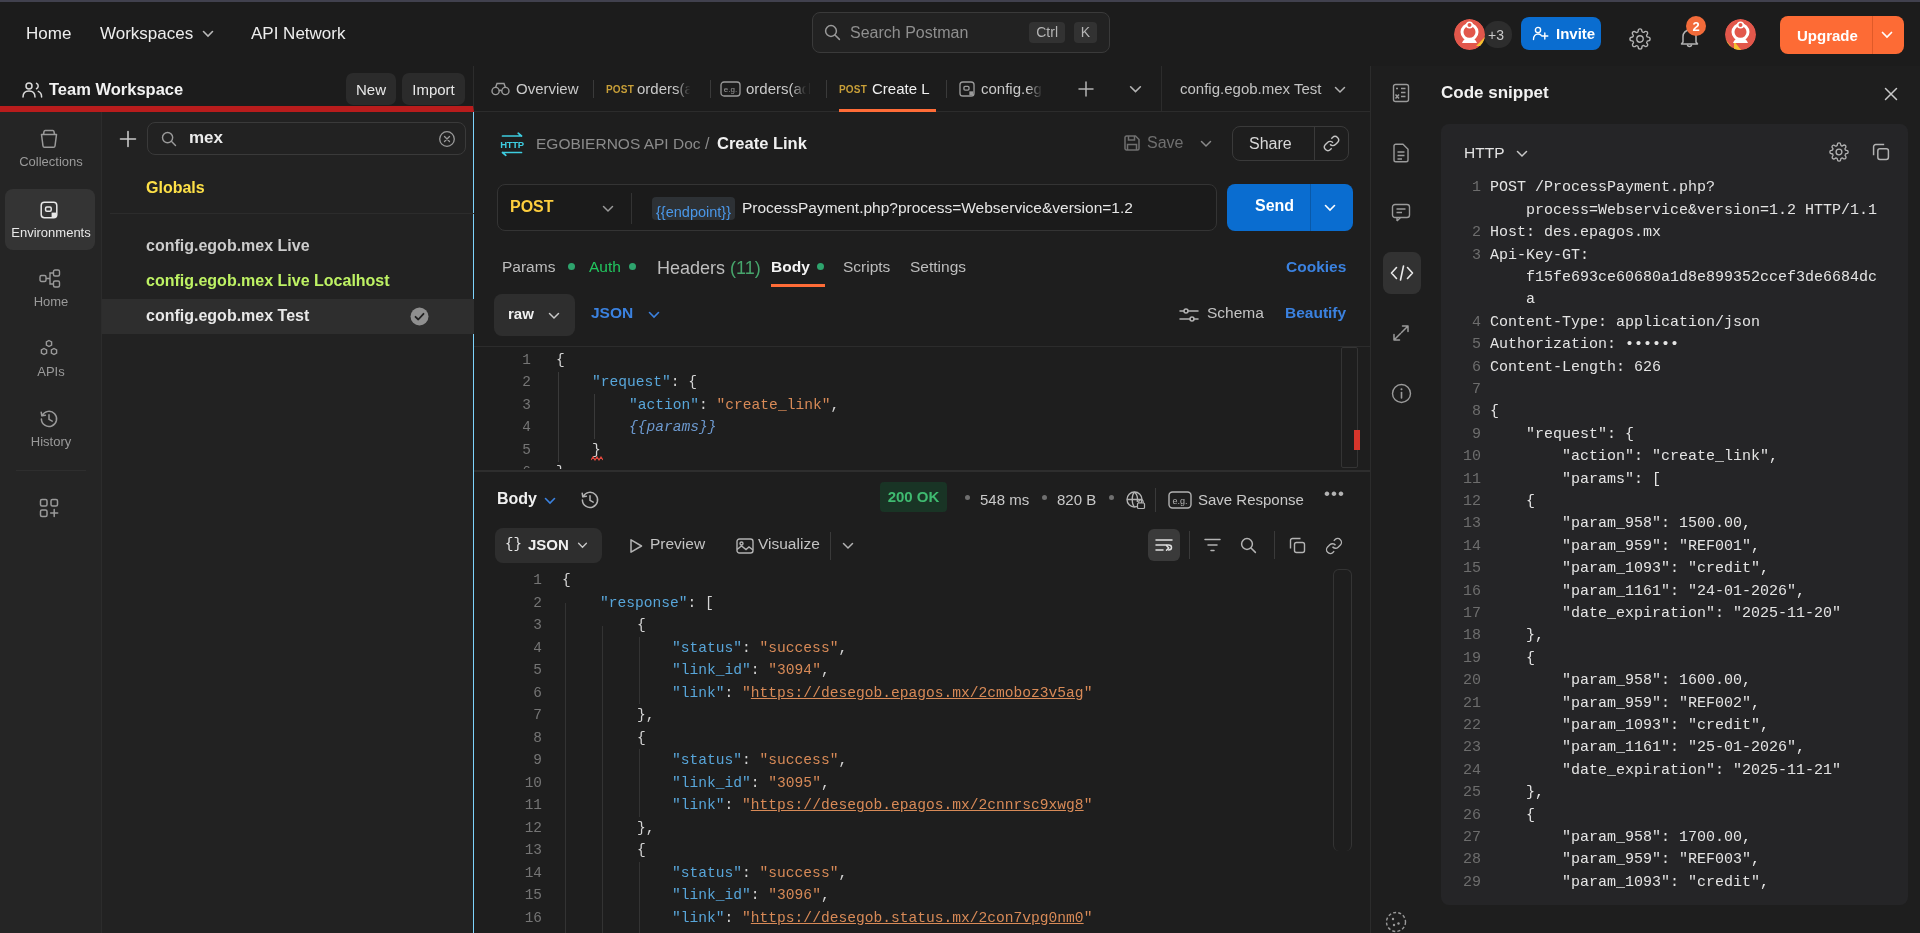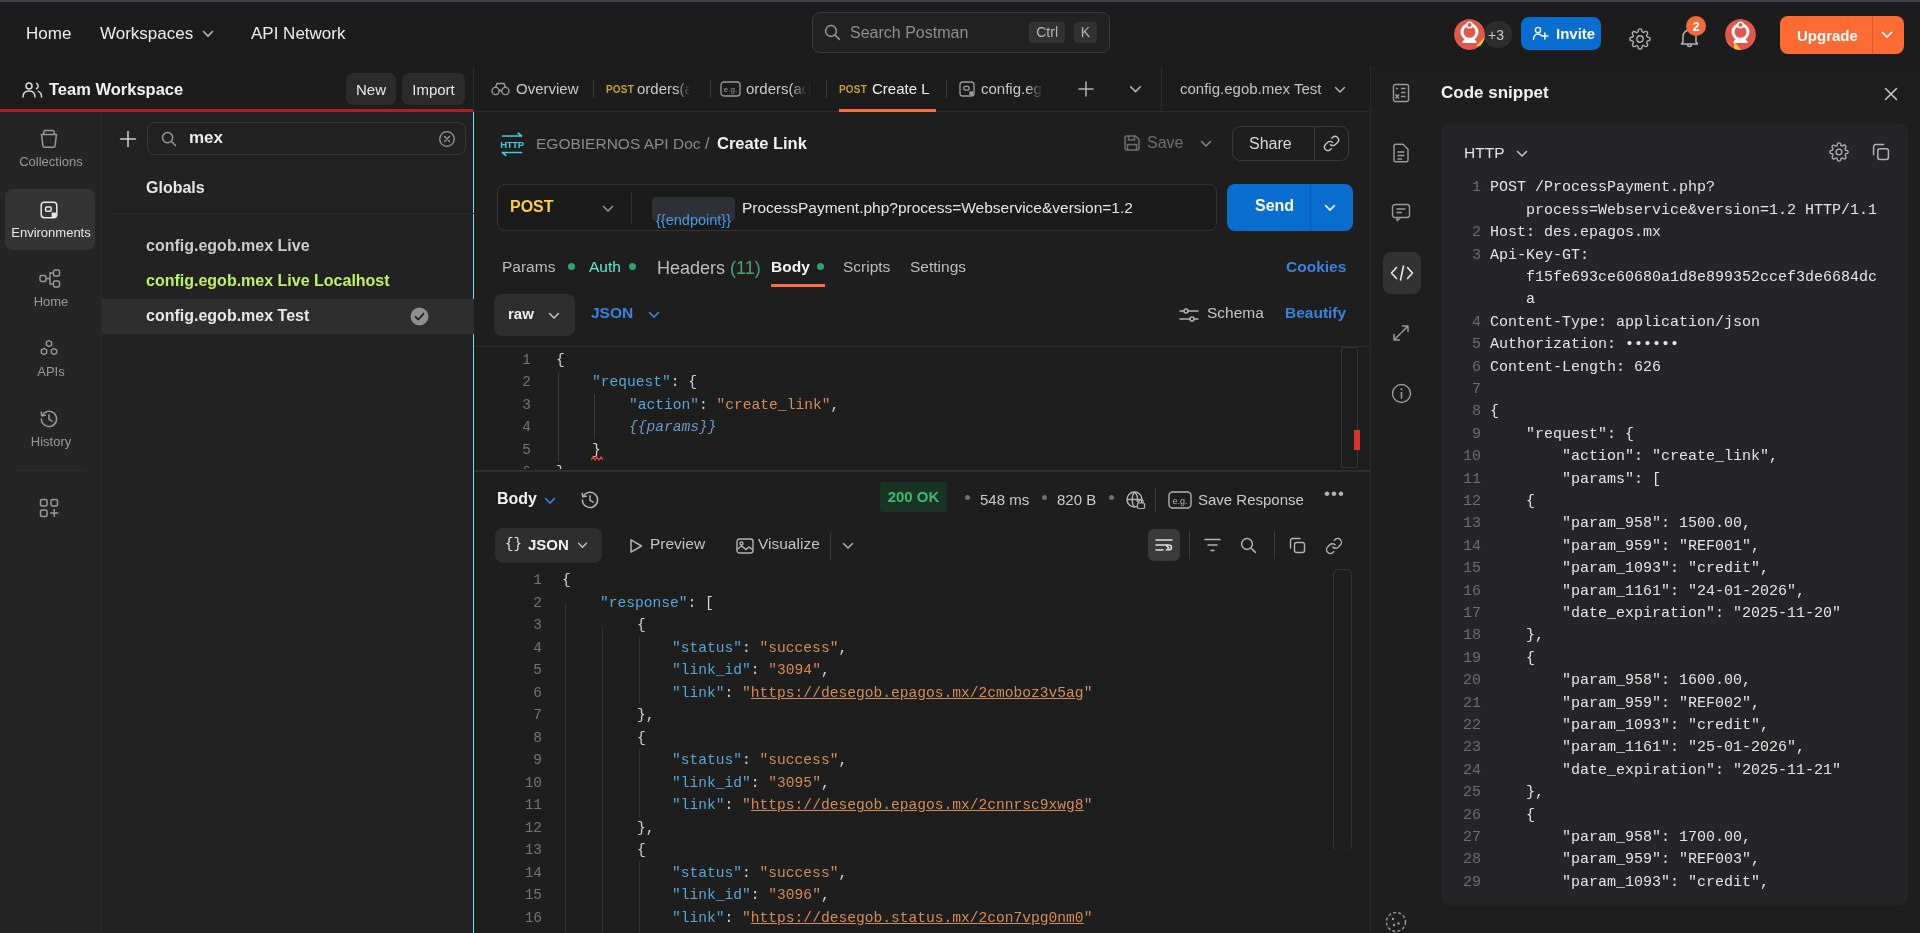--- a/index.html
+++ b/index.html
@@ -96,21 +96,21 @@
     </div>
     <div class="abs ctr" style="left:1780px;top:14px;width:124px;height:38px;background:#fd6b35;border-radius:8px;">
       <span style="margin-left:17px;font-size:15px;font-weight:700;color:#fff;">Upgrade</span>
       <div style="position:absolute;left:92px;top:0;width:1px;height:38px;background:#e05a28;"></div>
       <svg width="12" height="8" viewBox="0 0 12 8" style="position:absolute;left:101px;top:15px;">
           <path d="M1.5 1.5 L6 6 L10.5 1.5" stroke="#fff" stroke-width="1.7" fill="none" stroke-linecap="round"></path>
         </svg>
     </div>
   </div>
 
-  <div class="abs" style="left:0;top:66px;width:474px;height:46px;background:#1c1c1c;border-bottom:3px solid #b91c1c;border-right:1px solid #2c2c2c;">
+  <div class="abs" style="left:0;top:66px;width:474px;height:46px;background:#1c1c1c;border-bottom:6px solid #b91c1c;border-right:1px solid #2c2c2c;">
     <svg width="22" height="18" viewBox="0 0 22 18" fill="none" stroke="#d9d9d9" stroke-width="1.5" style="position:absolute;left:21px;top:15px;">
         <circle cx="8" cy="5" r="3"></circle>
         <path d="M2 16 C2 11.5 5 10 8 10 C11 10 14 11.5 14 16" stroke-linecap="round"></path>
         <path d="M15.5 2.3 A3 3 0 0 1 15.5 7.7 M17.3 10.4 C19.3 11.2 20.6 13 20.6 16" stroke-linecap="round"></path>
       </svg>
     <div class="abs ctr" style="left:49px;top:0;height:46px;font-size:16.5px;font-weight:700;color:#f2f2f2;">Team Workspace</div>
     <div class="abs ctr" style="left:346px;top:7px;width:50px;height:32px;background:#2b2b2b;border-radius:7px;justify-content:center;font-size:15px;color:#e8e8e8;">New</div>
     <div class="abs ctr" style="left:402px;top:7px;width:63px;height:32px;background:#2b2b2b;border-radius:7px;justify-content:center;font-size:15px;color:#e8e8e8;">Import</div>
   </div>
 
@@ -172,21 +172,21 @@
           <circle cx="7" cy="7" r="5.4" stroke="#9a9a9a" stroke-width="1.5" fill="none"></circle>
           <path d="M11 11 L15.4 15.4" stroke="#9a9a9a" stroke-width="1.5" stroke-linecap="round"></path>
         </svg>
       <span style="position:absolute;left:41px;top:5px;font-size:17px;color:#ececec;">mex</span>
       <svg width="18" height="18" viewBox="0 0 18 18" fill="none" style="position:absolute;right:9px;top:7px;">
           <circle cx="9" cy="9" r="7.3" stroke="#9a9a9a" stroke-width="1.3"></circle>
           <path d="M6.5 6.5 L11.5 11.5 M11.5 6.5 L6.5 11.5" stroke="#9a9a9a" stroke-width="1.3" stroke-linecap="round"></path>
         </svg>
     </div>
 
-    <div class="abs" style="left:44px;top:67px;font-size:16px;color:#e5e5e5;">Globals</div>
+    <div class="abs" style="left:44px;top:67px;font-size:16px;color:#fde047;">Globals</div>
     <div class="abs" style="left:8px;top:101px;width:364px;height:1px;background:#2c2c2c;"></div>
     <div class="abs" style="left:44px;top:125px;font-size:16px;color:#cccccc;">config.egob.mex Live</div>
     <div class="abs" style="left:44px;top:160px;font-size:16px;color:#bef264;">config.egob.mex Live Localhost</div>
     <div class="abs" style="left:0;top:187px;width:372px;height:35px;background:#2e2e2e;"></div>
     <div class="abs" style="left:44px;top:195px;font-size:16px;color:#e8e8e8;">config.egob.mex Test</div>
     <svg width="19" height="19" viewBox="0 0 19 19" style="position:absolute;left:308px;top:195px;">
         <circle cx="9.5" cy="9.5" r="9" fill="#8f8f8f"></circle>
         <path d="M5.5 9.8 L8.3 12.5 L13.5 6.8" stroke="#212121" stroke-width="1.8" fill="none" stroke-linecap="round" stroke-linejoin="round"></path>
       </svg>
   </div>
@@ -268,34 +268,34 @@
           <path d="M14 11a5 5 0 0 0-7.54-.54l-3 3a5 5 0 0 0 7.07 7.07l1.71-1.71"></path>
         </svg>
     </div>
 
     <div class="abs" style="left:23px;top:72px;width:720px;height:47px;background:#1b1b1b;border:1px solid #343434;border-radius:8px;">
       <div class="abs" style="left:12px;top:13px;font-size:16px;font-weight:700;color:#fdce3e;letter-spacing:0px;">POST</div>
       <svg width="12" height="8" viewBox="0 0 12 8" style="position:absolute;left:104px;top:20px;">
           <path d="M1.5 1.5 L6 6 L10.5 1.5" stroke="#9a9a9a" stroke-width="1.5" fill="none" stroke-linecap="round"></path>
         </svg>
       <div class="abs" style="left:133px;top:8px;width:1px;height:31px;background:#333333;"></div>
-      <div class="abs" style="left:154px;top:12px;height:23px;background:#2d3135;border-radius:4px;padding:12px 4px;font-size:14.5px;line-height:23px;color:#4a97e8;">{{endpoint}}</div>
+      <div class="abs" style="left:154px;top:12px;height:23px;background:#2d3135;border-radius:4px;padding:4px 4px;font-size:14.5px;line-height:23px;color:#4a97e8;">{{endpoint}}</div>
       <div class="abs" style="left:244px;top:14px;font-size:15.5px;color:#e6e6e6;">ProcessPayment.php?process=Webservice&amp;version=1.2</div>
     </div>
     <div class="abs" style="left:753px;top:72px;width:126px;height:47px;background:#0a6dd0;border-radius:8px;">
       <div class="abs" style="left:28px;top:13px;font-size:16px;font-weight:700;color:#fff;">Send</div>
       <div class="abs" style="left:83px;top:0;width:1px;height:47px;background:#0a59a8;"></div>
       <svg width="12" height="8" viewBox="0 0 12 8" style="position:absolute;left:97px;top:20px;">
           <path d="M1.5 1.5 L6 6 L10.5 1.5" stroke="#fff" stroke-width="1.6" fill="none" stroke-linecap="round"></path>
         </svg>
     </div>
 
     <div class="abs" style="left:28px;top:146px;font-size:15.5px;color:#bdbdbd;">Params</div>
     <div class="abs" style="left:94px;top:151px;width:7px;height:7px;border-radius:4px;background:#2ea46d;"></div>
-    <div class="abs" style="left:115px;top:146px;font-size:15.5px;color:#5eead4;">Auth</div>
+    <div class="abs" style="left:115px;top:146px;font-size:15.5px;color:#22c55e;">Auth</div>
     <div class="abs" style="left:155px;top:151px;width:7px;height:7px;border-radius:4px;background:#2ea46d;"></div>
     <div class="abs" style="left:183px;top:146px;font-size:18px;color:#bdbdbd;">Headers <span style="color:#47a56c;">(11)</span></div>
     <div class="abs" style="left:297px;top:146px;font-size:15.5px;font-weight:700;color:#f5f5f5;">Body</div>
     <div class="abs" style="left:343px;top:151px;width:7px;height:7px;border-radius:4px;background:#2ea46d;"></div>
     <div class="abs" style="left:297px;top:172px;width:54px;height:3px;background:#ff6c37;"></div>
     <div class="abs" style="left:369px;top:146px;font-size:15.5px;color:#bdbdbd;">Scripts</div>
     <div class="abs" style="left:436px;top:146px;font-size:15.5px;color:#bdbdbd;">Settings</div>
     <div class="abs" style="left:812px;top:146px;font-size:15.5px;font-weight:700;color:#3b82e0;">Cookies</div>
 
     <div class="abs" style="left:20px;top:182px;width:81px;height:42px;background:#2e2e2e;border-radius:8px;">

